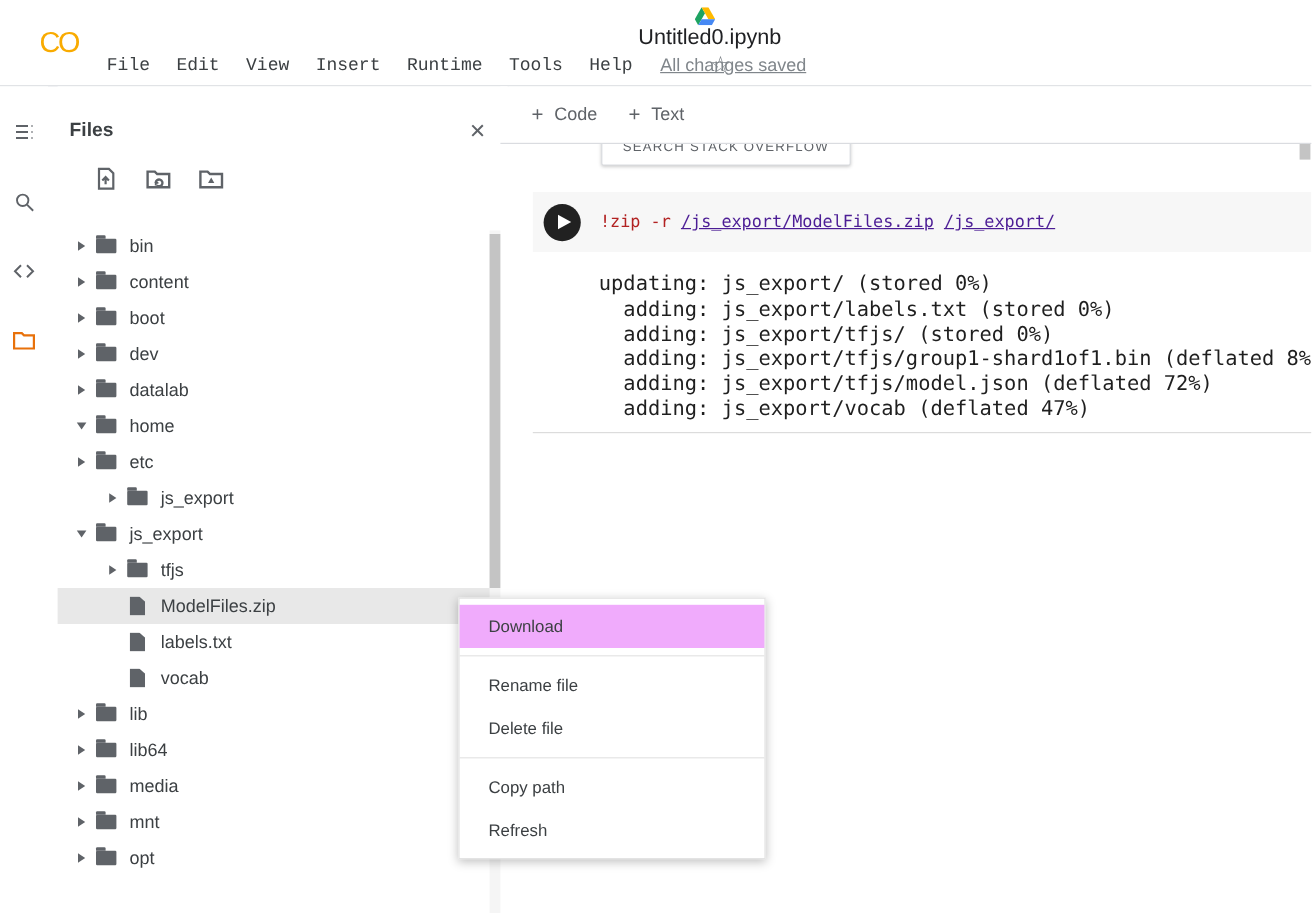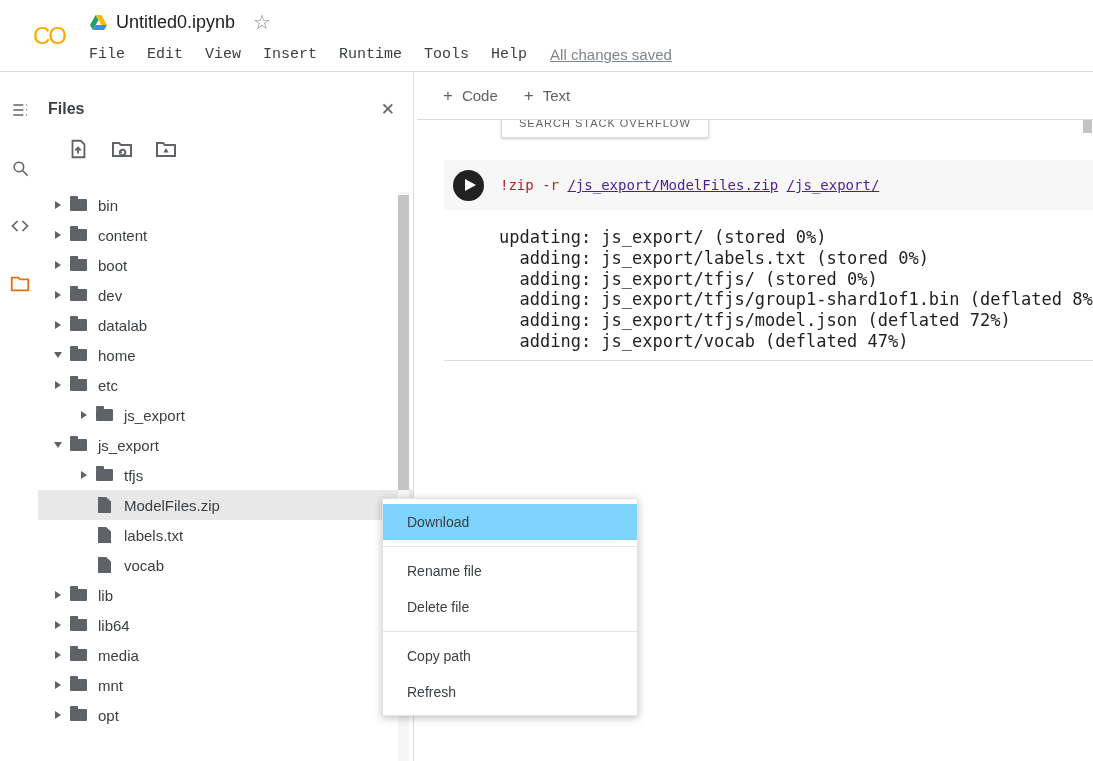--- a/index.html
+++ b/index.html
@@ -5,34 +5,34 @@
   * { margin:0; padding:0; box-sizing:border-box; }
   html,body { width:1093px; height:761px; overflow:hidden; }
   body { font-family:"Liberation Sans", sans-serif; background:#fff; color:#3c4043; }
   .app { position:relative; width:1093px; height:761px; background:#fff; }
 
   
   .header { position:absolute; left:0; top:0; width:1093px; height:72px; border-bottom:1px solid #dadce0; background:#fff; }
   .logo-box { position:absolute; left:12px; top:0; width:74px; height:72px; display:flex; align-items:center; justify-content:center;
               font-size:24px; font-weight:400; color:#f9ab00; letter-spacing:-2px; }
   .header-main { margin-left:78px; padding-top:6px; }
-  .title-row { display:flex; align-items:center; height:32px; padding-left:12px; }
+  .title-row { display:flex; align-items:center; height:32px; padding-left:12px;flex-direction:column; }
   .drive-icon { display:flex; margin-right:9px; }
   .nb-title { font-size:18px; color:#202124; }
   .star { font-size:20px; color:#80868b; margin-left:18px; cursor:pointer; }
   .menu-row { display:flex; align-items:center; height:32px; font-size:15px; color:#3c4043; }
   .menu-item { padding:5px 11px; border-radius:3px; cursor:pointer;font-family:Liberation Mono, monospace; }
   .save-status { margin-left:12px; color:#80868b; text-decoration:underline; font-size:15px; }
 
   
   .rail { position:absolute; left:0; top:72px; width:40px; bottom:0; background:#fff; display:flex; flex-direction:column; align-items:center; padding-top:24px; gap:30px; }
   .rail-btn { width:28px; height:28px; display:flex; align-items:center; justify-content:center; cursor:pointer; }
 
   
-  .files-panel { position:absolute; left:38px; top:72px; width:376px; bottom:0; background:#fff; border-right:1px solid #dadce0; }
+  .files-panel { position:absolute; left:48px; top:72px; width:376px; bottom:0; background:#fff; border-right:1px solid #dadce0; }
   .panel-head { display:flex; align-items:center; padding:26px 18px 4px 10px; }
   .panel-title { font-size:16px; font-weight:700; color:#3c4043; line-height:22px; }
   .panel-close { margin-left:auto; font-size:17px; color:#5f6368; cursor:pointer; }
   .panel-toolbar { display:flex; align-items:center; gap:18px; padding:12px 0 0 27px; }
   .tool-btn { width:26px; height:26px; display:flex; align-items:center; justify-content:center; cursor:pointer; }
   .tree { margin-top:28px; }
   .row { height:30px; display:flex; align-items:center; padding-left:10px; cursor:pointer; }
   .row.d1 { padding-left:36px; }
   .row.selected { background:#e8e8e8; }
   .chev { width:20px; height:30px; display:flex; align-items:center; justify-content:center; flex:none; }
@@ -64,21 +64,21 @@
   .code-cmd { color:#b22222; }
   .code-link { color:#4c1d95; text-decoration:underline; }
   .cell-output { padding:17px 8px 8px 55px; }
   .out-pre { font-family:"DejaVu Sans Mono", monospace; font-size:17px; line-height:20.8px; color:#1f1f1f; white-space:pre; }
   .main-thumb { position:absolute; right:1px; top:0; width:9px; height:13px; background:#c4c4c4; }
 
   
   .context-menu { position:absolute; left:382px; top:498px; width:256px; background:#fff; border:1px solid #e3e3e3;
                   box-shadow:0 2px 8px rgba(0,0,0,.25); padding:5px 0; z-index:10; }
   .cm-item { height:36px; display:flex; align-items:center; padding-left:24px; font-size:14px; color:#3c4043; cursor:pointer; }
-  .cm-item.hl { background:#7dd3fc;text-align:right; }
+  .cm-item.hl { background:#f0abfc;text-align:right; }
   .cm-divider { height:1px; background:#e4e4e4; margin:6px 0; }
 
   svg { display:block; }
 </style>
 </head>
 <body>
 
 <div class="app">
 
   <div class="header">

